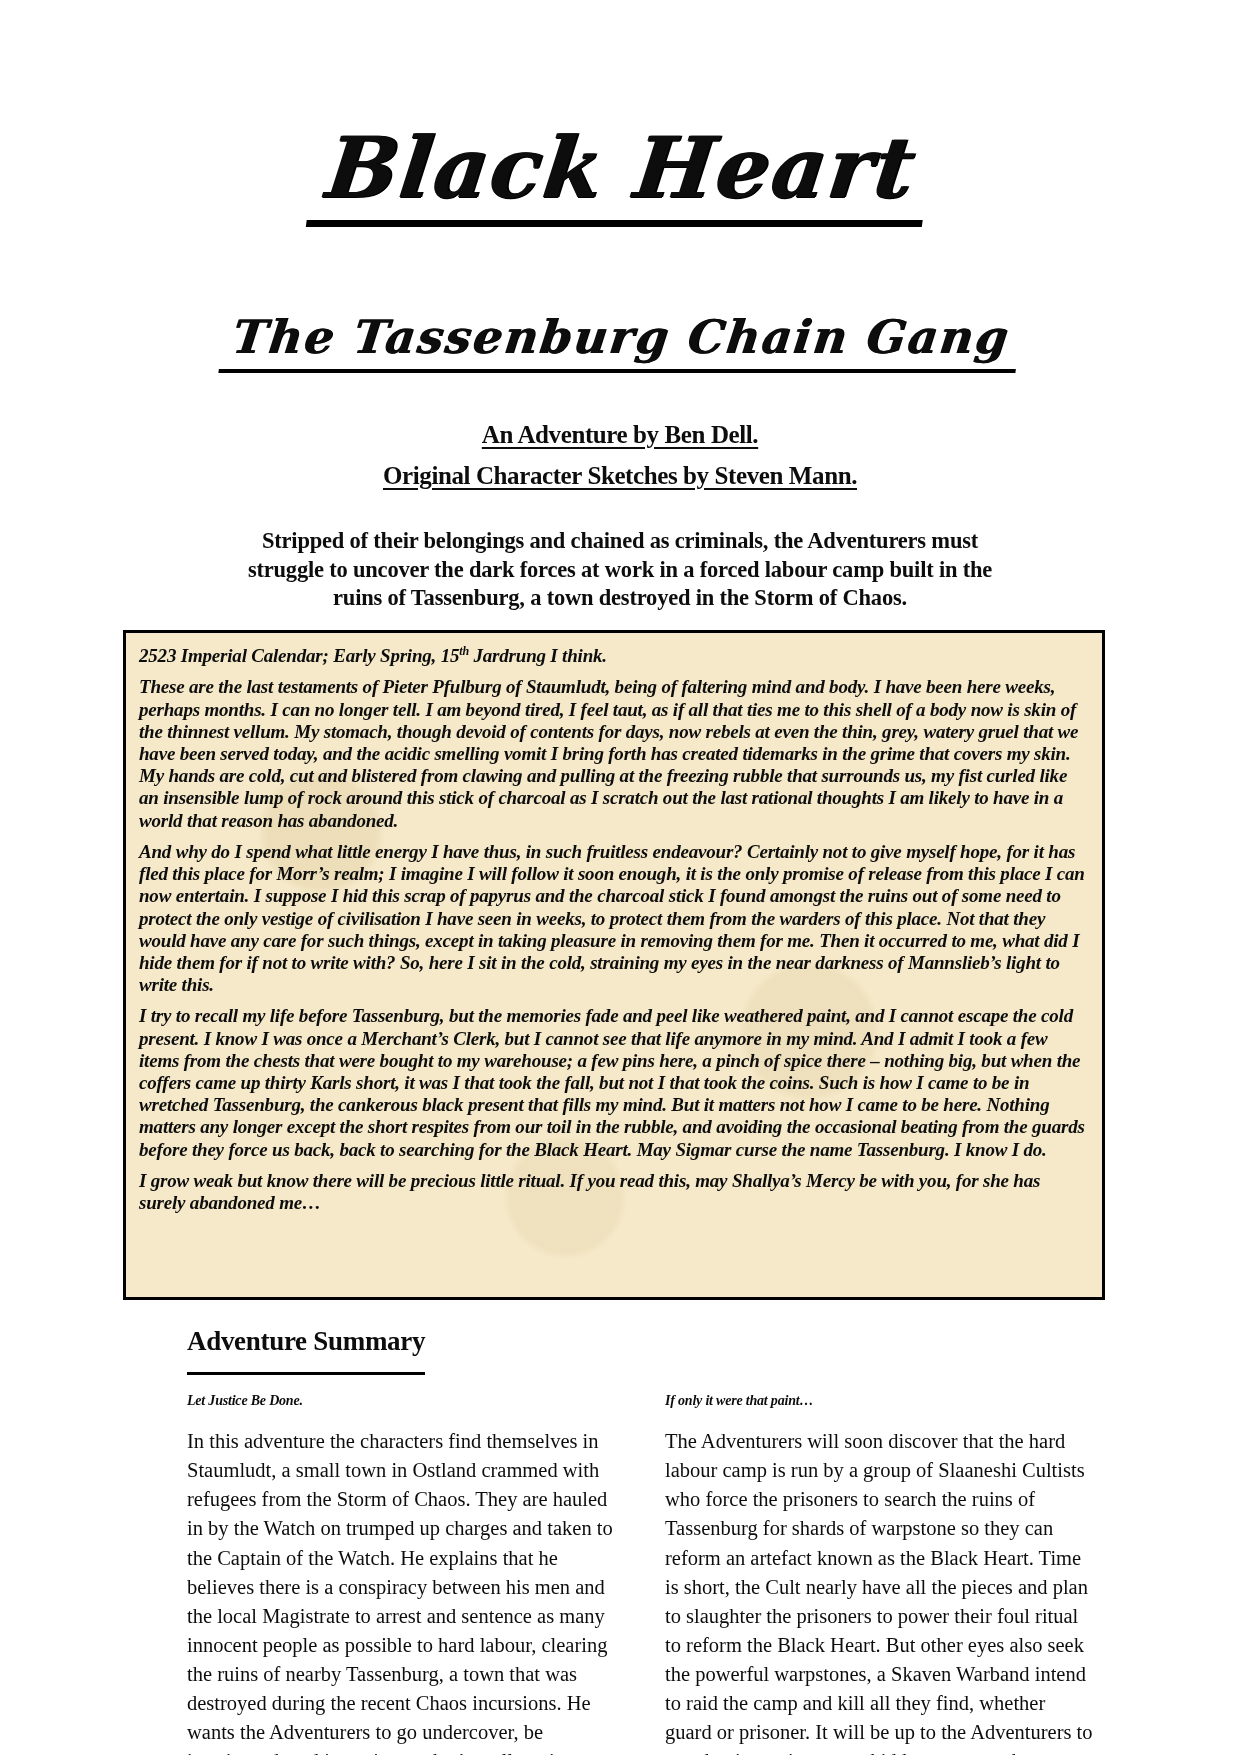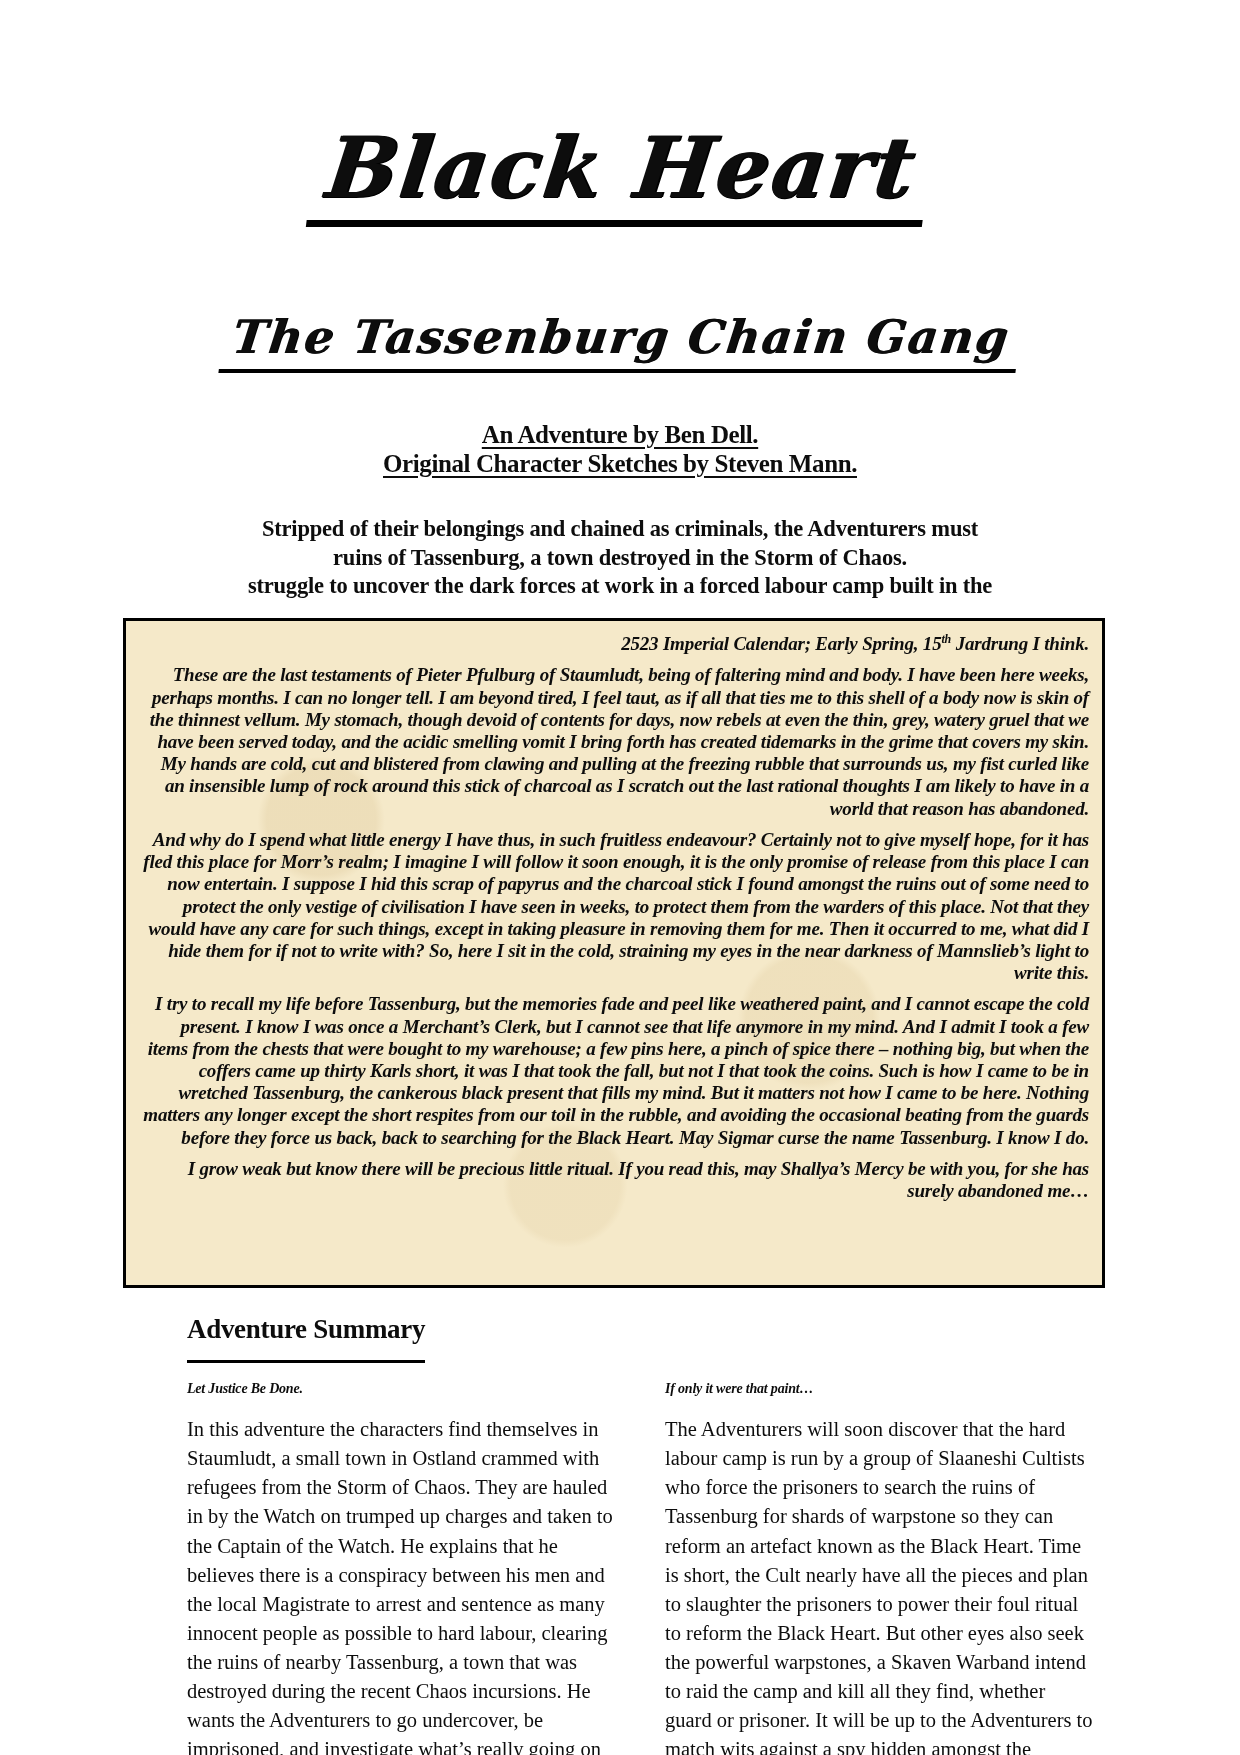--- a/index.html
+++ b/index.html
@@ -39,21 +39,21 @@
     text-shadow:1px 0 0 #000;
   }
   .byline{
     margin-top:10px;
     font-size:25px;font-weight:bold;
     letter-spacing:-0.4px;
     text-decoration:underline;
     text-decoration-thickness:2px;
     text-underline-offset:4px;
   }
-  .byline.second{margin-top:1px;}
+  .byline.second{margin-top:13px;}
   .intro{
     margin:37px auto 0 auto;
     width:860px;
     font-size:22.5px;font-weight:bold;
     line-height:1.28;
     letter-spacing:-0.2px;
   }
 
   
   .journal-box{
@@ -61,21 +61,20 @@
     margin:17px 0 0 123px;
     width:982px;height:670px;
     border:3px solid #000;
     background:#f5e9c9;
     background-image:
       radial-gradient(circle at 20% 30%, rgba(214,190,140,0.25) 0 6%, rgba(0,0,0,0) 7%),
       radial-gradient(circle at 70% 60%, rgba(214,190,140,0.2) 0 8%, rgba(0,0,0,0) 9%),
       radial-gradient(circle at 45% 85%, rgba(214,190,140,0.18) 0 7%, rgba(0,0,0,0) 8%);
     padding:8px 13px 4px 13px;
     overflow:hidden;
-    text-align:right;
   }
   .journal-box p{
     margin:9px 0 0 0;
     font-size:19px;
     font-weight:bold;font-style:italic;
     line-height:1.17;
     letter-spacing:-0.2px;
   }
   .journal-box p:first-child{margin-top:4px;}
   .journal-box sup{font-size:12px;line-height:0;}
@@ -114,22 +113,22 @@
       <h1 class="script title-main">Black Heart</h1>
     </div>
     <div class="title-wrap">
       <h2 class="script title-sub">The Tassenburg Chain Gang</h2>
     </div>
     <div class="byline">An Adventure by Ben Dell.</div>
     <div class="byline second">Original Character Sketches by Steven Mann.</div>
 
     <div class="intro">
       <div>Stripped of their belongings and chained as criminals, the Adventurers must</div>
+      <div>struggle to uncover the dark forces at work in a forced labour camp built in the</div>
       <div>ruins of Tassenburg, a town destroyed in the Storm of Chaos.</div>
-      <div>struggle to uncover the dark forces at work in a forced labour camp built in the</div>
     </div>
   </header>
 
   <section class="journal-box">
     <p><span>2523 Imperial Calendar; Early Spring, 15</span><sup>th</sup><span> Jardrung I think.</span></p>
     <p>These are the last testaments of Pieter Pfulburg of Staumludt, being of faltering mind and body. I have been here weeks, perhaps months. I can no longer tell. I am beyond tired, I feel taut, as if all that ties me to this shell of a body now is skin of the thinnest vellum. My stomach, though devoid of contents for days, now rebels at even the thin, grey, watery gruel that we have been served today, and the acidic smelling vomit I bring forth has created tidemarks in the grime that covers my skin. My hands are cold, cut and blistered from clawing and pulling at the freezing rubble that surrounds us, my fist curled like an insensible lump of rock around this stick of charcoal as I scratch out the last rational thoughts I am likely to have in a world that reason has abandoned.</p>
     <p>And why do I spend what little energy I have thus, in such fruitless endeavour? Certainly not to give myself hope, for it has fled this place for Morr’s realm; I imagine I will follow it soon enough, it is the only promise of release from this place I can now entertain. I suppose I hid this scrap of papyrus and the charcoal stick I found amongst the ruins out of some need to protect the only vestige of civilisation I have seen in weeks, to protect them from the warders of this place. Not that they would have any care for such things, except in taking pleasure in removing them for me. Then it occurred to me, what did I hide them for if not to write with? So, here I sit in the cold, straining my eyes in the near darkness of Mannslieb’s light to write this.</p>
     <p>I try to recall my life before Tassenburg, but the memories fade and peel like weathered paint, and I cannot escape the cold present. I know I was once a Merchant’s Clerk, but I cannot see that life anymore in my mind. And I admit I took a few items from the chests that were bought to my warehouse; a few pins here, a pinch of spice there – nothing big, but when the coffers came up thirty Karls short, it was I that took the fall, but not I that took the coins. Such is how I came to be in wretched Tassenburg, the cankerous black present that fills my mind.  But it matters not how I came to be here. Nothing matters any longer except the short respites from our toil in the rubble, and avoiding the occasional beating from the guards before they force us back, back to searching for the Black Heart. May Sigmar curse the name Tassenburg. I know I do.</p>
     <p>I grow weak but know there will be precious little ritual. If you read this, may Shallya’s Mercy be with you, for she has surely abandoned me…</p>
   </section>

